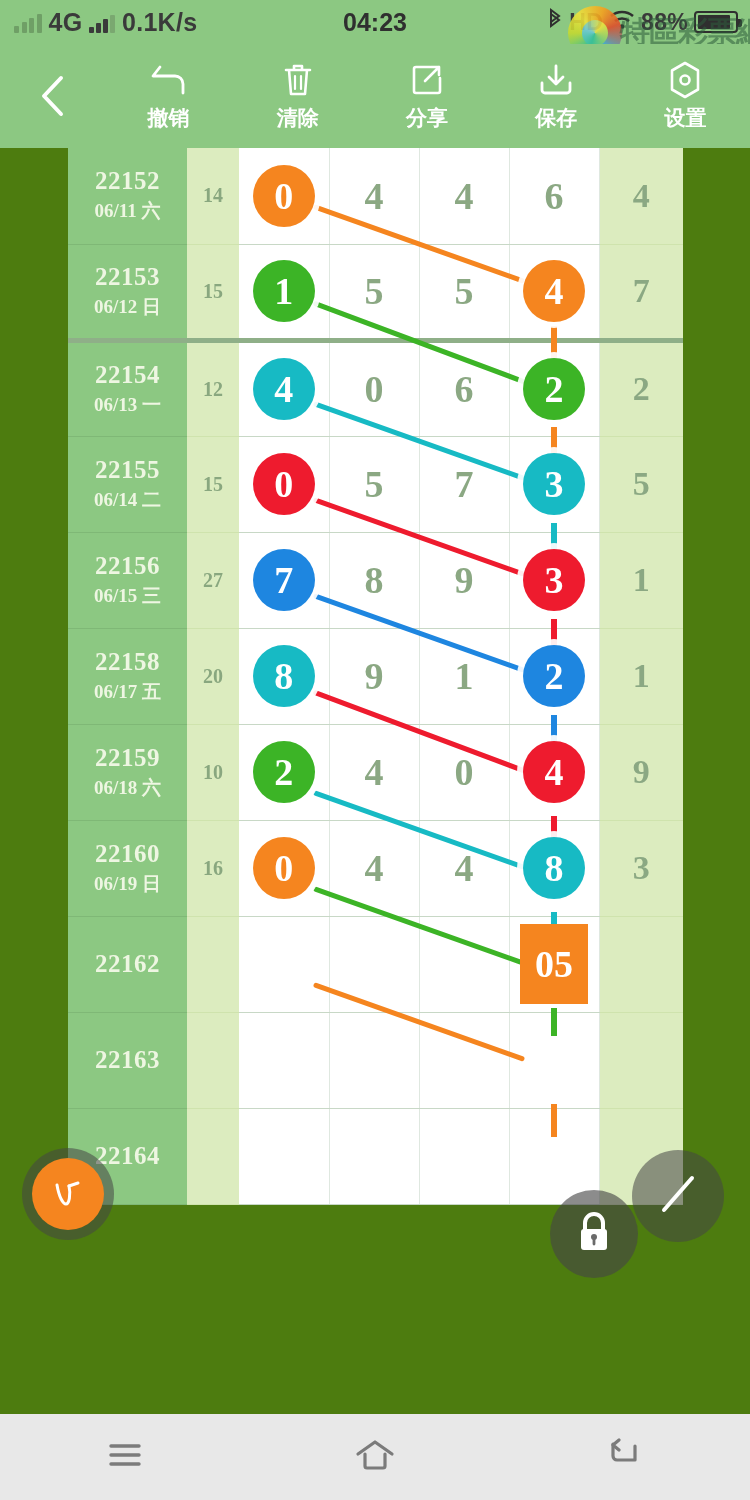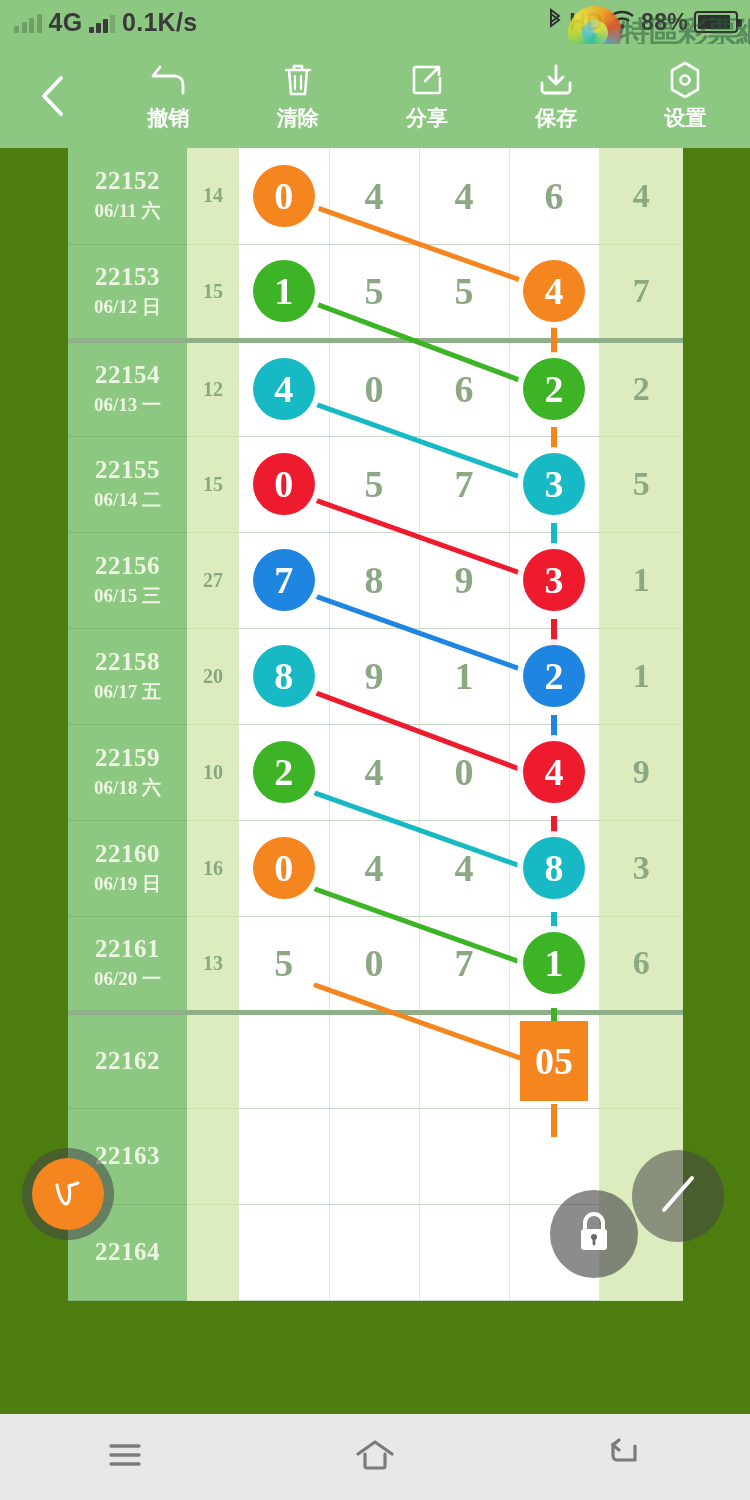--- a/index.html
+++ b/index.html
@@ -160,20 +160,23 @@
       </span>
       <span class="sb-text">4G</span>
       <span class="bars small dark">
         <i></i>
           <i></i>
           <i></i>
           <i></i>
       </span>
       <span class="sb-text">0.1K/s</span>
     </div>
+    <div class="sb-center">
+      <span class="sb-time">04:23</span>
+    </div>
     <div class="sb-right">
       <span>
         <svg width="16" height="24" viewBox="0 0 16 24">
             <path d="M4 6l8 6-8 6V2l8 6-8 6" fill="none" stroke="#2f2f2f" stroke-width="2"></path>
           </svg>
       </span>
       <span class="sb-text" style="font-size:23px">HD</span>
       <span>
         <svg width="26" height="22" viewBox="0 0 26 22">
           <path d="M2 7a17 17 0 0122 0" fill="none" stroke="#2f2f2f" stroke-width="2.6"></path>
@@ -372,32 +375,20 @@
                 <div class="pid">22160</div>
                 <div class="pdt">06/19 日</div>
               </td>
               <td class="sum">16</td>
               <td class="num"><span class="ball" style="background: rgb(245, 133, 31);">0</span></td>
               <td class="num"><span class="plain">4</span></td>
               <td class="num"><span class="plain">4</span></td>
               <td class="num"><span class="ball" style="background: rgb(23, 186, 196);">8</span></td>
               <td class="tail">3</td>
             </tr>
-            <tr class="row sep">
-              <td class="period">
-                <div class="pid">22161</div>
-                <div class="pdt">06/20 一</div>
-              </td>
-              <td class="sum">13</td>
-              <td class="num"><span class="plain">5</span></td>
-              <td class="num"><span class="plain">0</span></td>
-              <td class="num"><span class="plain">7</span></td>
-              <td class="num"><span class="ball" style="background: rgb(60, 180, 38);">1</span></td>
-              <td class="tail">6</td>
-            </tr>
             <tr class="row">
               <td class="period">
                 <div class="pid">22162</div>
               </td>
               <td class="sum"></td>
               <td class="num"></td>
               <td class="num"></td>
               <td class="num"></td>
               <td class="num"><span class="marker">05</span></td>
               <td class="tail"></td>

